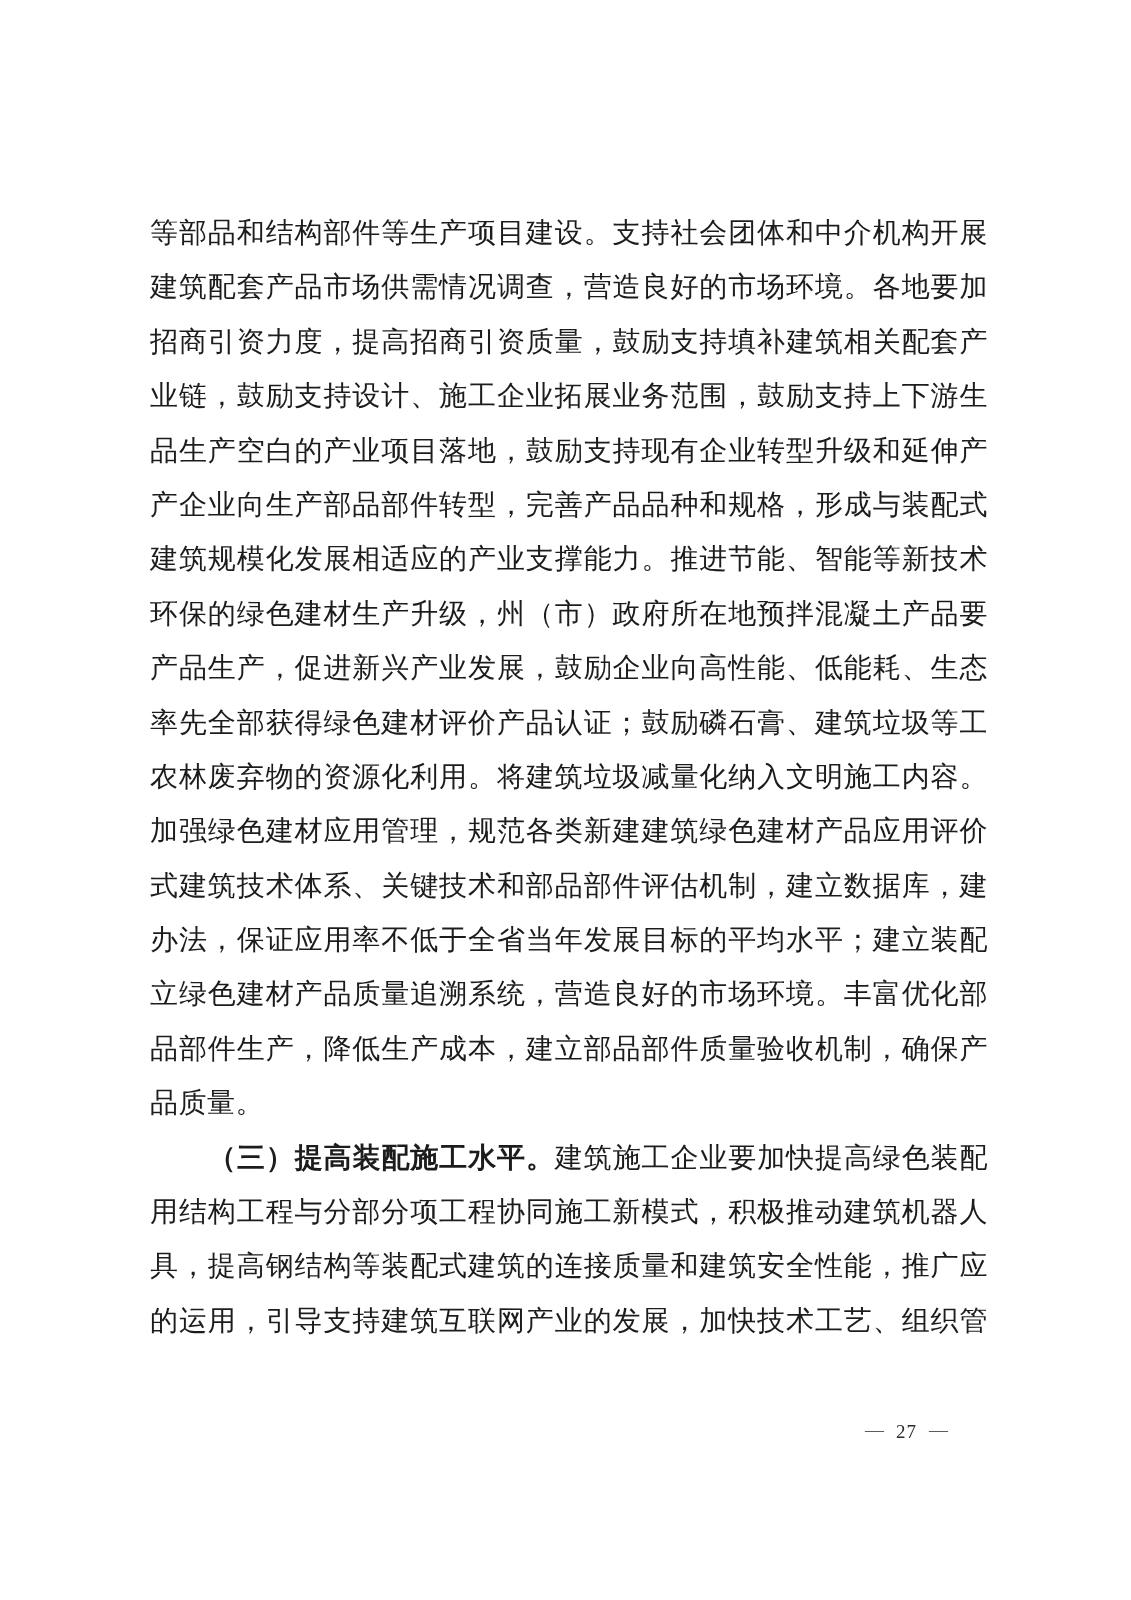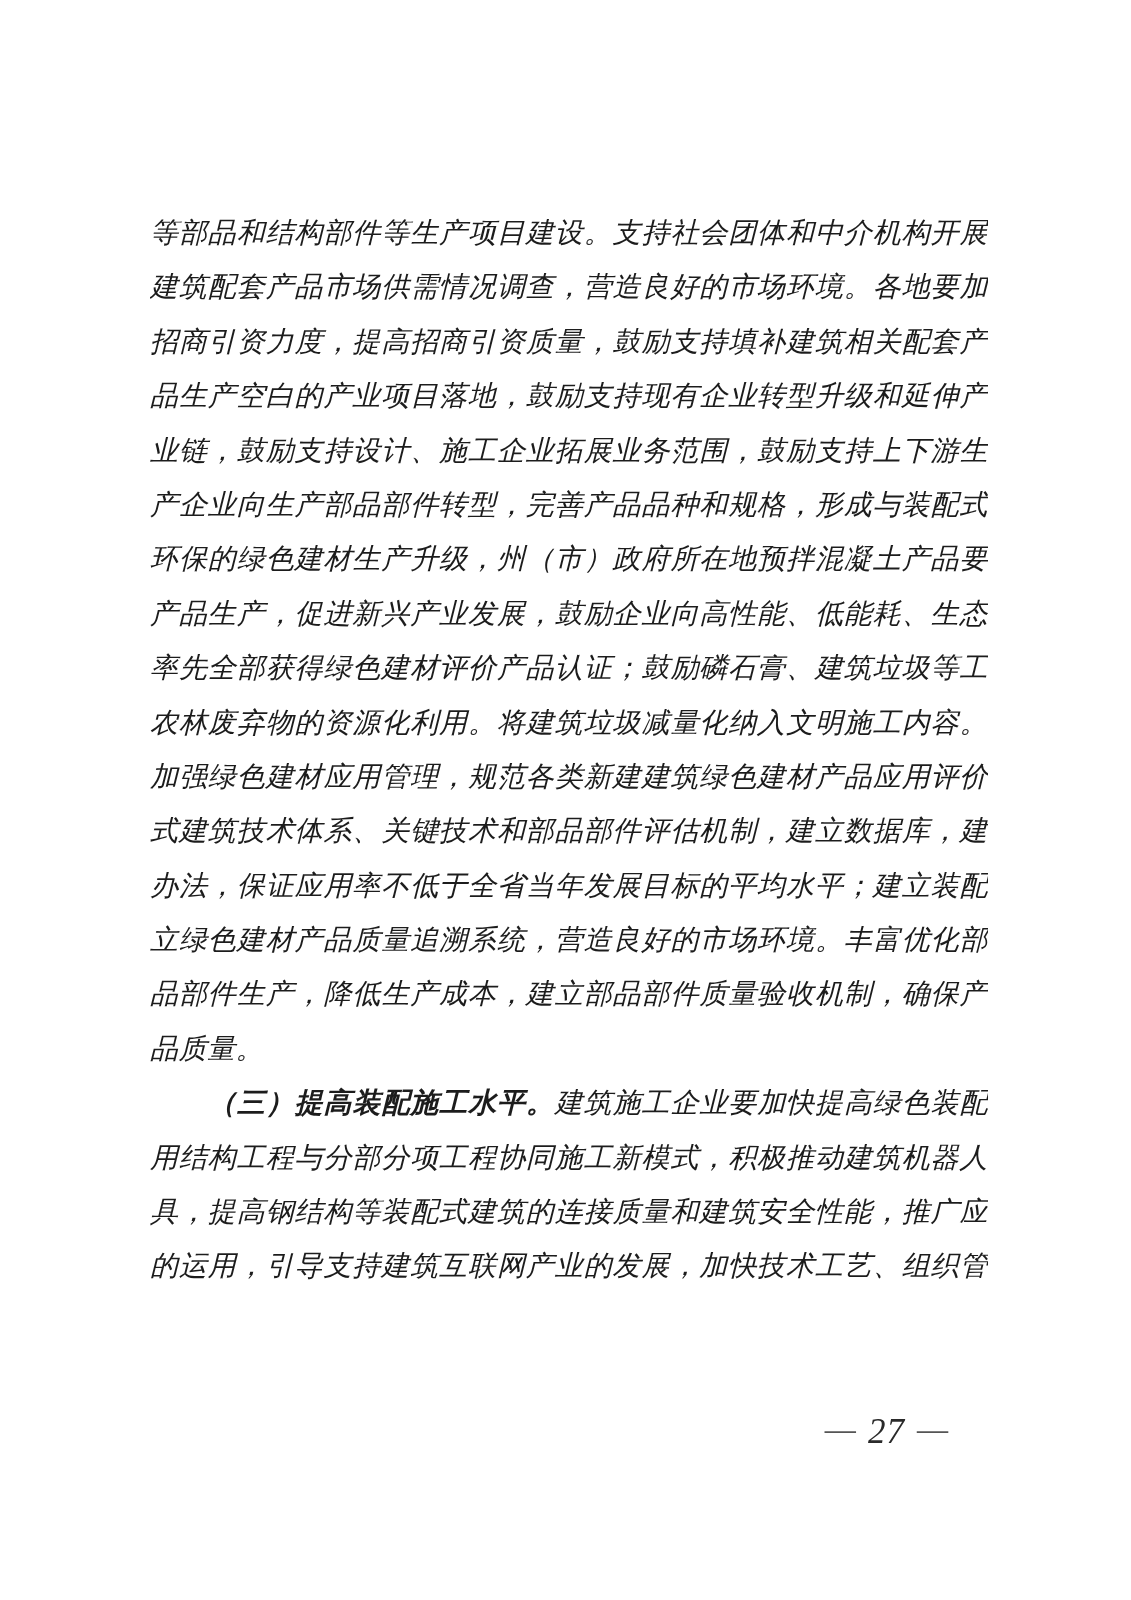--- a/index.html
+++ b/index.html
@@ -14,21 +14,20 @@
     color: #1c1c1c;
     position: relative;
     overflow: hidden;
   }
   .page {
     position: absolute;
     left: 0; top: 0;
     width: 1131px;
     height: 1596px;
     background: #ffffff;
-    font-style: italic;
   }
   .text-block {
     position: absolute;
     left: 150px;
     top: 206px;
     width: 838px;
   }
   .line {
     font-size: 28px;
     line-height: 54.4px;
@@ -47,21 +46,21 @@
     text-indent: 58px;
   }
   .heading-bold {
     font-weight: bold;
     margin-top: 44px;
   }
   .page-number {
     position: absolute;
     top: 1415px;
     right: 171px;
-    font-size: 35px;
+    font-size: 19px;
     line-height: 34px;
     color: #2a2a2a;
     white-space: nowrap;
   }
   .page-number .dash {
     display: inline-block;
     margin: 0 12px;
     color: #555;
     transform: translateY(-2px);
   }
@@ -73,23 +72,24 @@
 </head>
 <body>
 
 <div class="page">
 
   <div class="text-block">
 
     <div class="line">等部品和结构部件等生产项目建设。支持社会团体和中介机构开展</div>
     <div class="line">建筑配套产品市场供需情况调查，营造良好的市场环境。各地要加大</div>
     <div class="line">招商引资力度，提高招商引资质量，鼓励支持填补建筑相关配套产</div>
+    <div class="line">业链，鼓励支持设计、施工企业拓展业务范围，鼓励支持上下游生</div>
     <div class="line">品生产空白的产业项目落地，鼓励支持现有企业转型升级和延伸产</div>
-    <div class="line">业链，鼓励支持设计、施工企业拓展业务范围，鼓励支持上下游生</div>
     <div class="line">产企业向生产部品部件转型，完善产品品种和规格，形成与装配式</div>
+    <div class="line">建筑规模化发展相适应的产业支撑能力。推进节能、智能等新技术</div>
     <div class="line">环保的绿色建材生产升级，州（市）政府所在地预拌混凝土产品要</div>
     <div class="line">产品生产，促进新兴产业发展，鼓励企业向高性能、低能耗、生态</div>
     <div class="line">率先全部获得绿色建材评价产品认证；鼓励磷石膏、建筑垃圾等工</div>
     <div class="line">农林废弃物的资源化利用。将建筑垃圾减量化纳入文明施工内容。</div>
     <div class="line">加强绿色建材应用管理，规范各类新建建筑绿色建材产品应用评价</div>
     <div class="line">式建筑技术体系、关键技术和部品部件评估机制，建立数据库，建</div>
     <div class="line">办法，保证应用率不低于全省当年发展目标的平均水平；建立装配</div>
     <div class="line">立绿色建材产品质量追溯系统，营造良好的市场环境。丰富优化部</div>
     <div class="line">品部件生产，降低生产成本，建立部品部件质量验收机制，确保产</div>
     <div class="line last-of-paragraph">品质量。</div>

